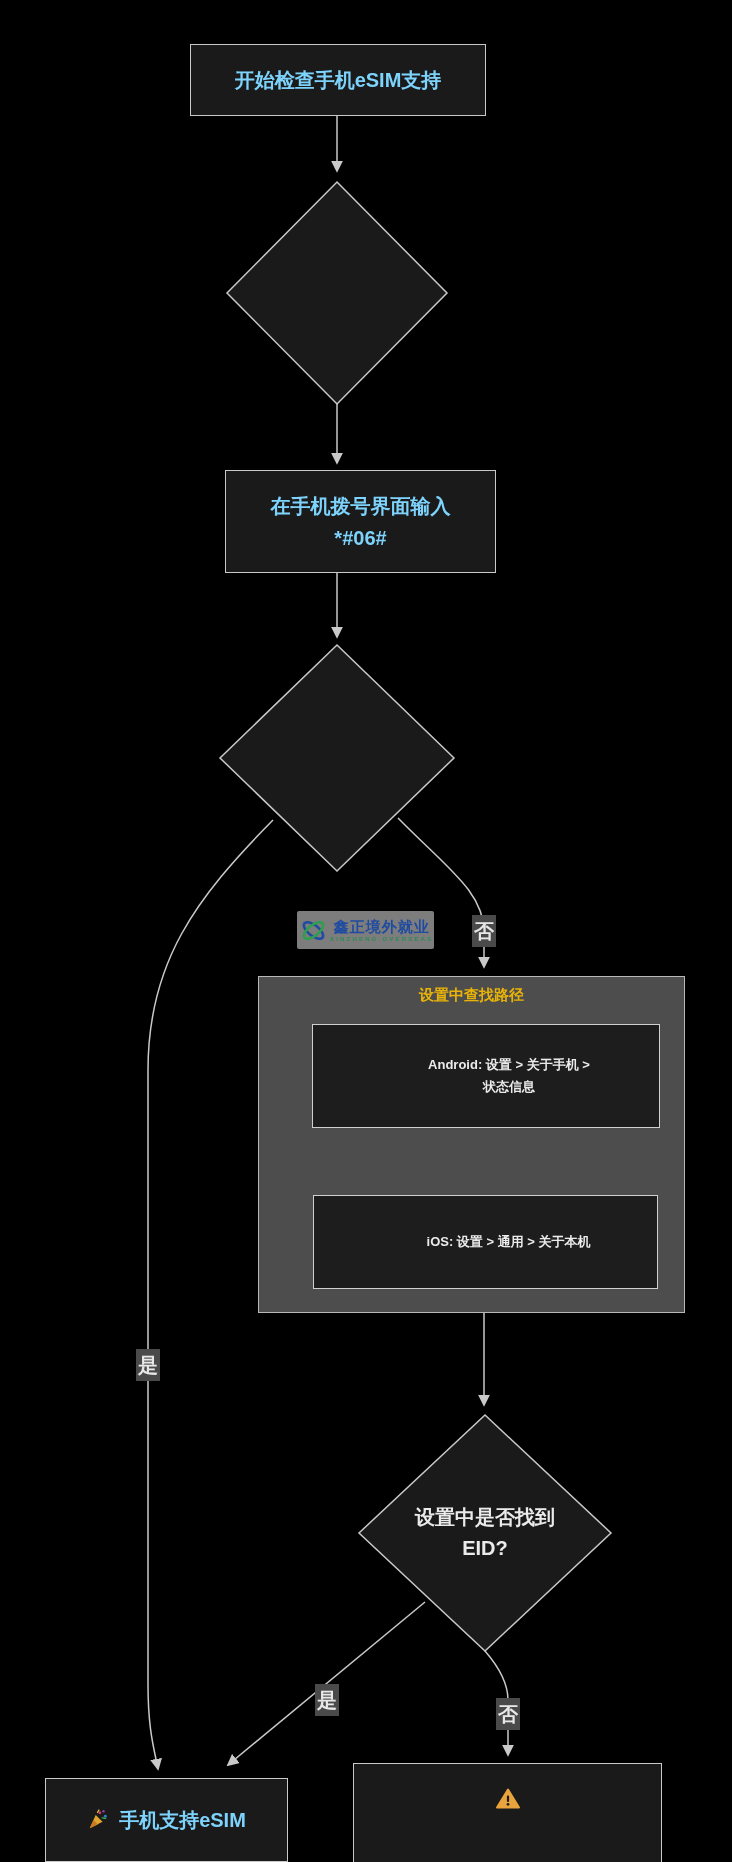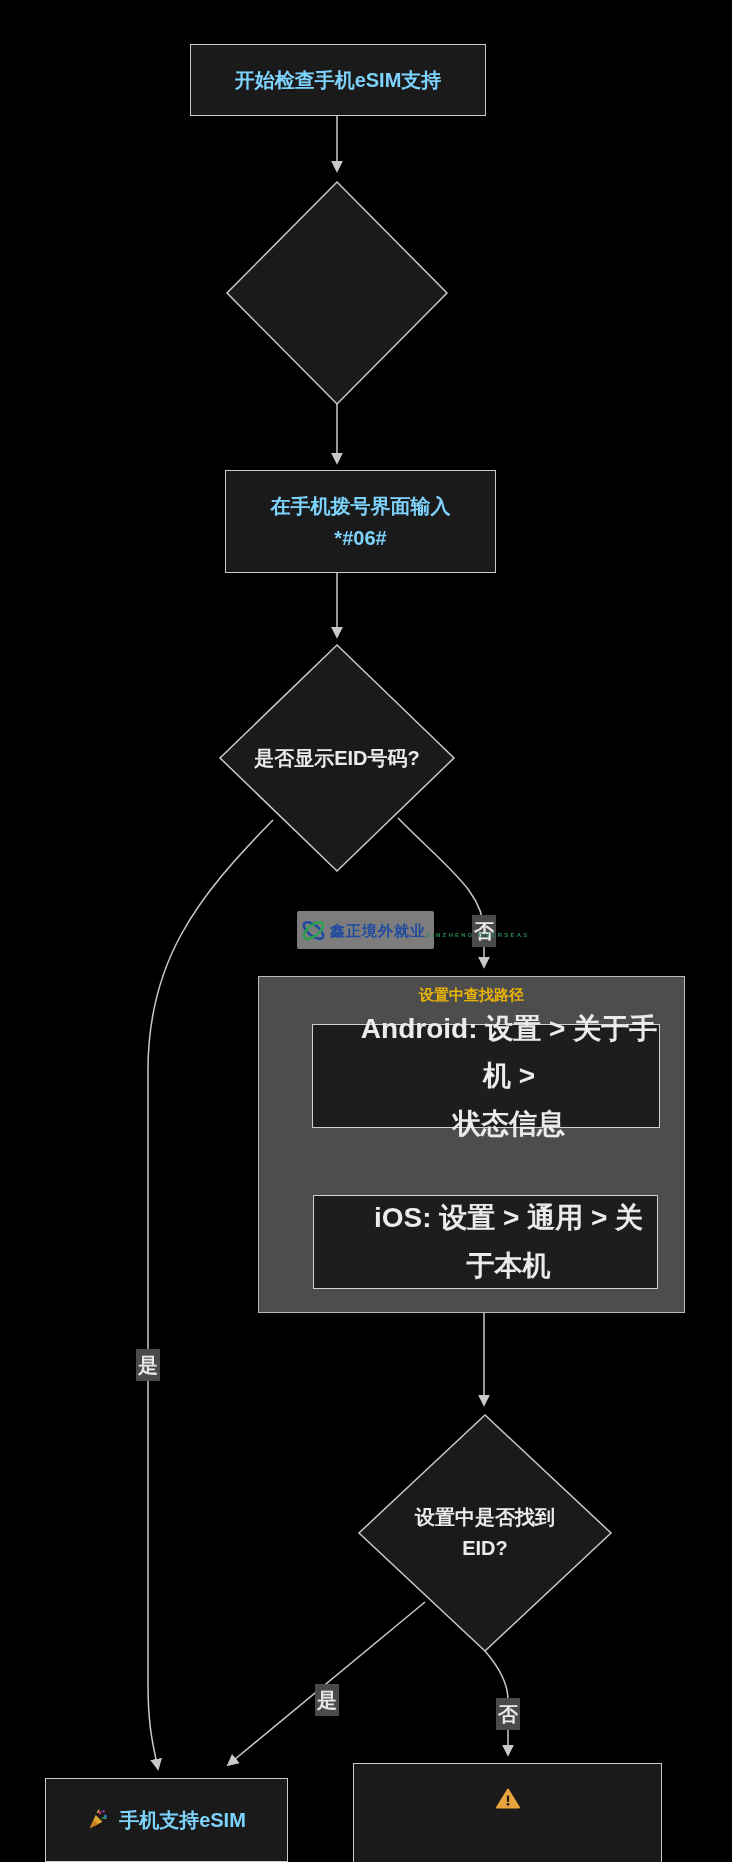--- a/index.html
+++ b/index.html
@@ -25,35 +25,35 @@
     background:#4d4d4d;border:1px solid #b8b8b8;
   }
   .container-title{
     margin-top:9px;text-align:center;color:#eab308;
     font-size:15px;font-weight:700;
   }
   .inner-node{
     position:absolute;box-sizing:border-box;
     background:#1d1d1d;border:1.5px solid #d0d0d0;color:#ebebeb;
     display:flex;align-items:center;justify-content:center;
-    text-align:center;font-size:28px;font-weight:600;line-height:1.7;
+    text-align:center;font-size:13px;font-weight:600;line-height:1.7;
     white-space:pre-line;
     padding-left:46px;
   }
   .edge-label{
     position:absolute;z-index:3;transform:translate(-50%,-50%);
     background:#4a4a4a;color:#e8e8e8;font-size:20px;font-weight:600;
     padding:5px 2px;line-height:1.1;
   }
   .watermark{
     position:absolute;z-index:4;left:297px;top:911px;width:137px;height:38px;
     background:#7d7d7d;border-radius:2px;display:flex;align-items:center;
     padding:1px 3px;box-sizing:border-box;gap:3px;
   }
-  .wm-text{display:flex;flex-direction:row;align-items:flex-end;line-height:1;}
+  .wm-text{display:flex;flex-direction:column;align-items:center;line-height:1;}
   .wm-brand{color:#1f4ba0;font-size:15px;font-weight:700;letter-spacing:1px;white-space:nowrap;}
   .wm-sub{color:#2e8b57;font-size:6px;font-weight:700;letter-spacing:2.2px;margin-top:2px;white-space:nowrap;}
   .icon{flex:0 0 auto;display:inline-flex;}
 </style>
 </head>
 <body>
 
 <div id="canvas">
 
   <svg class="edges" width="732" height="1862" viewBox="0 0 732 1862">
@@ -82,21 +82,20 @@
   <div class="node" style="left:190px;top:44px;width:296px;height:72px;">
     <span class="lbl">开始检查手机eSIM支持</span>
   </div>
 
   <div class="node" style="left:189px;top:470px;width:271px;height:103px;margin-left:36px;">
     <span class="lbl">在手机拨号界面输入
 *#06#</span>
   </div>
 
 
-  <div class="diamond-label" style="left:222px;top:718px;width:230px;height:80px;">是否显示EID号码?</div>
 
   <div class="diamond-label" style="left:365px;top:1473px;width:240px;height:120px;">设置中是否找到
 EID?</div>
 
   <div class="container-box">
     <div class="container-title">设置中查找路径</div>
     <div class="inner-node" style="left:53px;top:47px;width:348px;height:104px;">Android: 设置 &gt; 关于手机 &gt;
 状态信息</div>
     <div class="inner-node" style="left:54px;top:218px;width:345px;height:94px;">iOS: 设置 &gt; 通用 &gt; 关于本机</div>
   </div>

